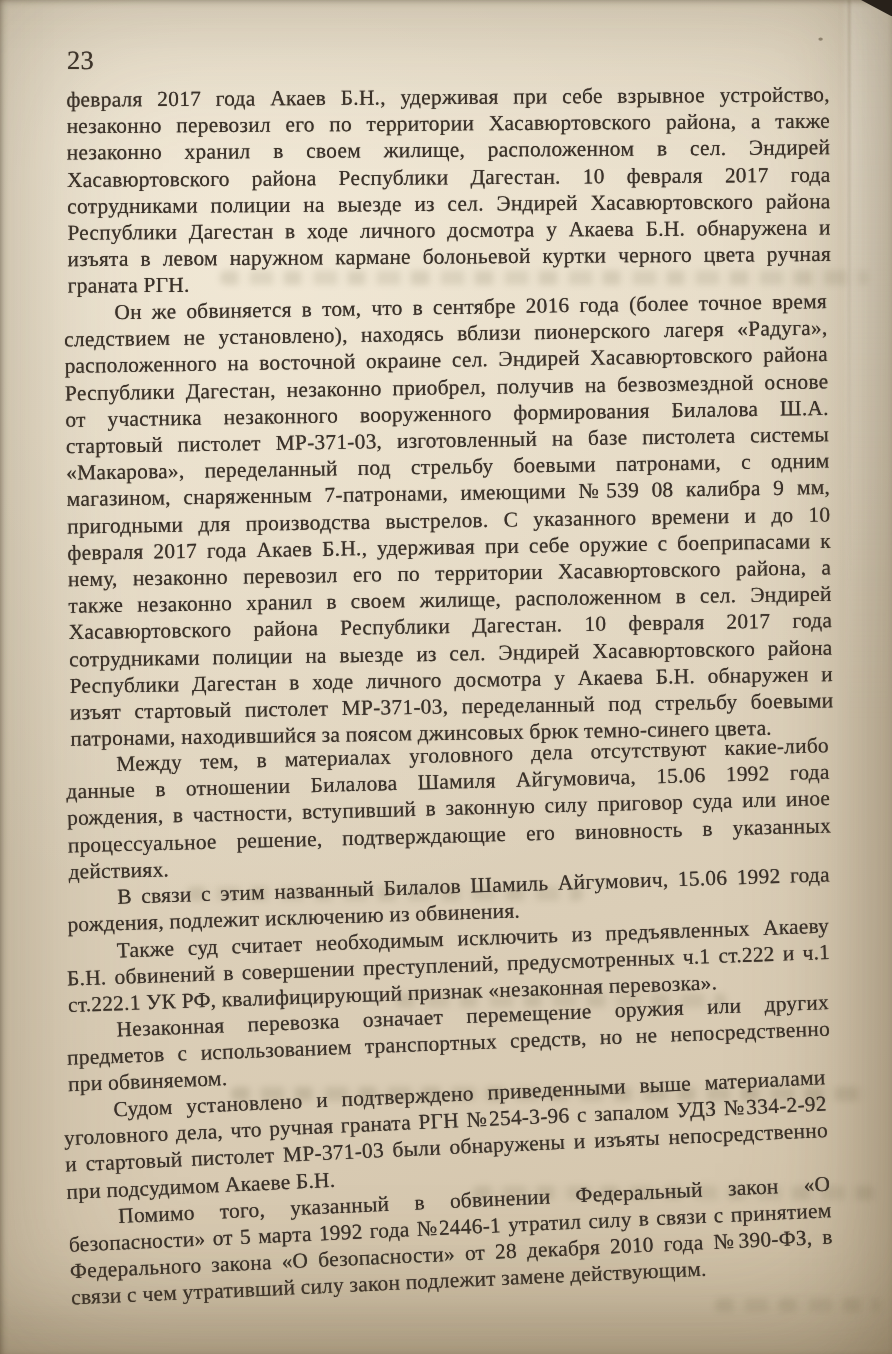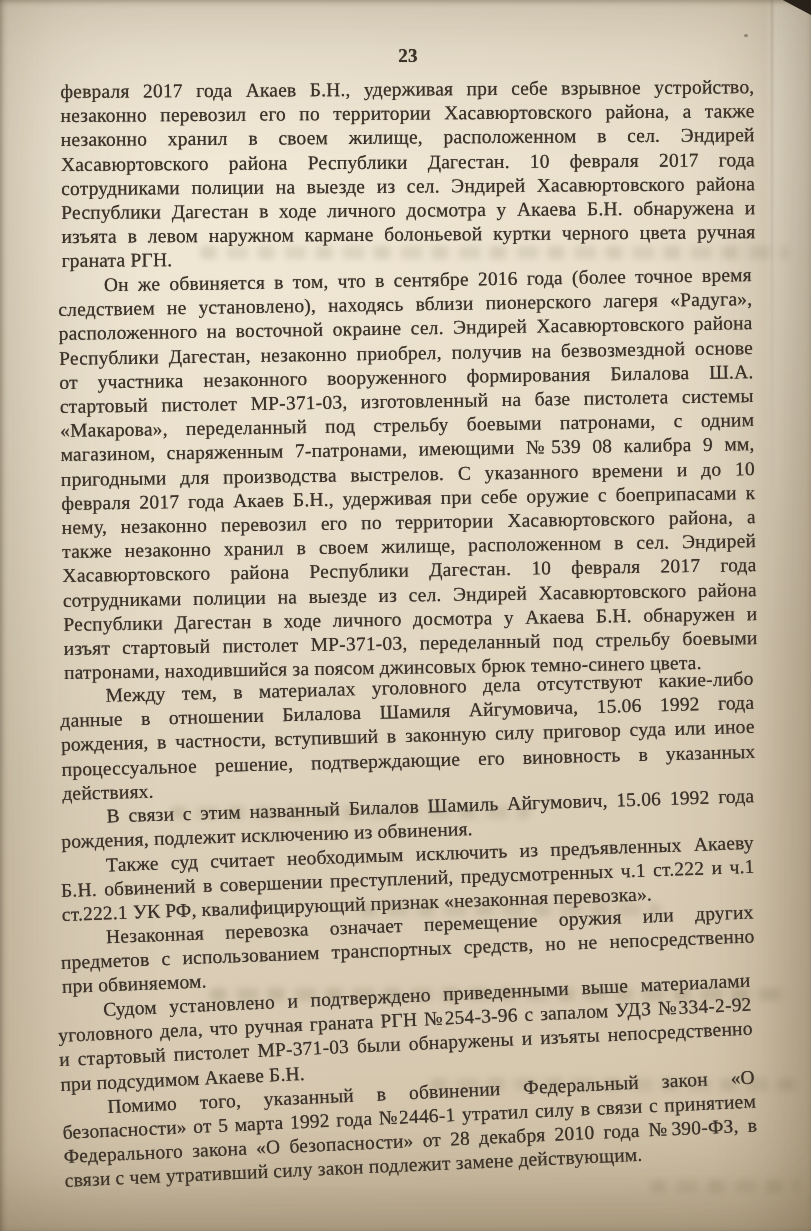--- a/index.html
+++ b/index.html
@@ -89,25 +89,23 @@
     left: 61px;
     top: 46px;
     width: 694px;
     z-index: 4;
     color: #3b322a;
     font-size: 19.5px;
     letter-spacing: 0.2px;
     text-shadow: 0 0 0.7px rgba(59,50,42,0.85);
   }
   .page-number {
-    text-align: center;
     line-height: 20px;
     margin-bottom: 14px;
-    font-size: 19px;
-    font-weight: bold;
+    font-size: 24px;
   }
   .paragraph {
     transform-origin: 0 50%;
   }
   .line {
     line-height: 24.2px;
     text-align: justify;
     text-align-last: justify;
     white-space: normal;
   }

